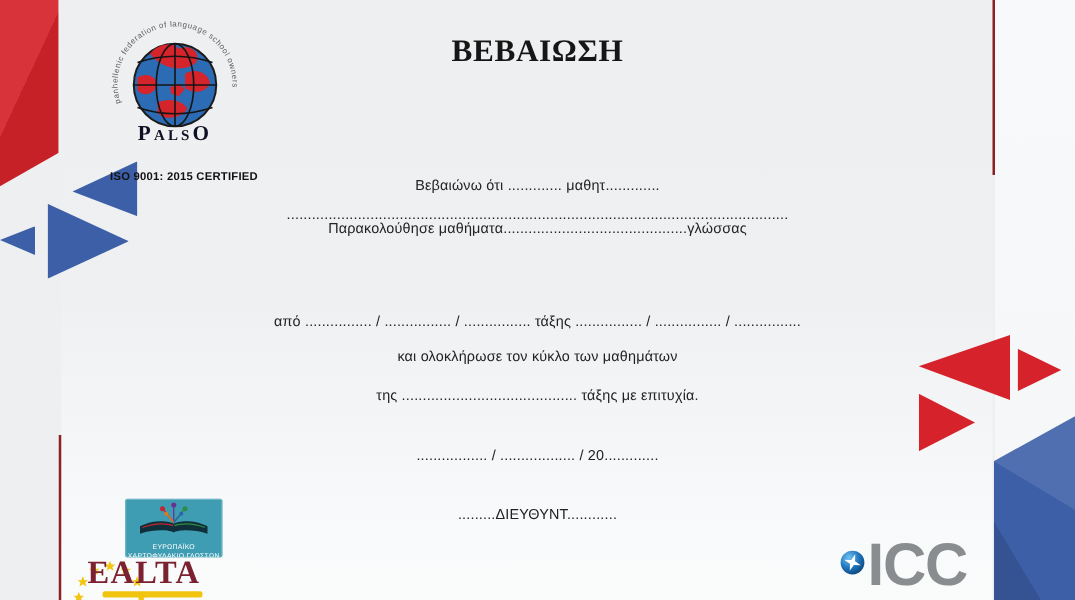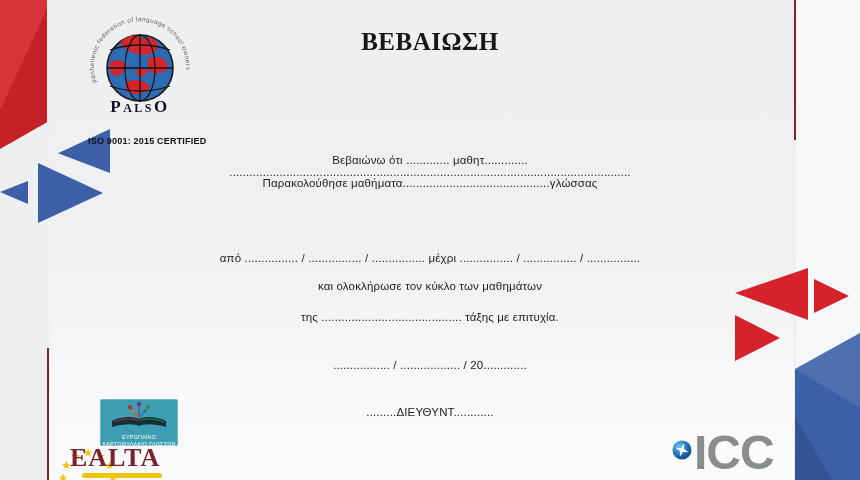--- a/index.html
+++ b/index.html
@@ -36,21 +36,21 @@
     clip-path:polygon(0 26%,100% 2%,100% 52%);}
   .blue-corner .facet2{position:absolute;inset:0;background:rgba(0,0,0,.12);
     clip-path:polygon(0 58%,58% 100%,0 100%);}
 
   
   .content{position:absolute;left:50px;top:0;width:760px;height:480px;z-index:4;}
   .doc-title{position:absolute;top:28px;left:0;width:100%;text-align:center;
     font-size:25px;font-weight:bold;color:#161616;letter-spacing:.5px;font-family:Liberation Serif, serif;}
   .cert-line{position:absolute;left:0;width:100%;text-align:center;font-size:11.5px;
     color:#222;white-space:nowrap;letter-spacing:.15px;}
-  .y1{top:154px}.y2{top:166px}.y3{top:177px}.y4{top:221px}.y5{top:252px}
+  .y1{top:143px}.y2{top:166px}.y3{top:177px}.y4{top:221px}.y5{top:252px}
   .y6{top:280px}.y7{top:311px}.y8{top:359px}.y9{top:406px}
 
   .iso-text{position:absolute;left:88px;top:136px;z-index:4;font-size:9px;font-weight:bold;
     color:#111;letter-spacing:.2px;}
 
   
   .palso{position:absolute;left:86px;top:12px;width:108px;height:104px;z-index:4;}
   .arc-t{font-family:"Liberation Sans",sans-serif;font-size:6.4px;fill:#5f5f5f;letter-spacing:.45px;}
   .palso-word{font-family:"Liberation Serif",serif;font-weight:bold;font-size:17px;
     font-variant:small-caps;fill:#101024;letter-spacing:2.5px;}
@@ -127,21 +127,21 @@
     <text class="palso-word" x="54" y="100" text-anchor="middle">PalsO</text>
   </svg>
 
   <div class="iso-text">ISO 9001: 2015 CERTIFIED</div>
 
   <div class="content">
     <div class="doc-title">ΒΕΒΑΙΩΣΗ</div>
     <div class="cert-line y1">Βεβαιώνω ότι ............. μαθητ.............</div>
     <div class="cert-line y2">........................................................................................................................</div>
     <div class="cert-line y3">Παρακολούθησε μαθήματα............................................γλώσσας</div>
-    <div class="cert-line y5">από ................ / ................ / ................ μέχρι ................ / ................ / ................</div>
+    <div class="cert-line y5">από ................ / ................ / ................ τάξης ................ / ................ / ................</div>
     <div class="cert-line y6">και ολοκλήρωσε τον κύκλο των μαθημάτων</div>
     <div class="cert-line y7">της .......................................... τάξης με επιτυχία.</div>
     <div class="cert-line y8">................. / .................. / 20.............</div>
     <div class="cert-line y9">.........ΔΙΕΥΘΥΝΤ............</div>
   </div>
 
   <div class="elp-box">
     <svg width="78" height="30" viewBox="0 0 78 30">
       <g stroke-width="1" fill="none">
         <line x1="39" y1="19" x2="31" y2="9" stroke="#c4262e"></line>

